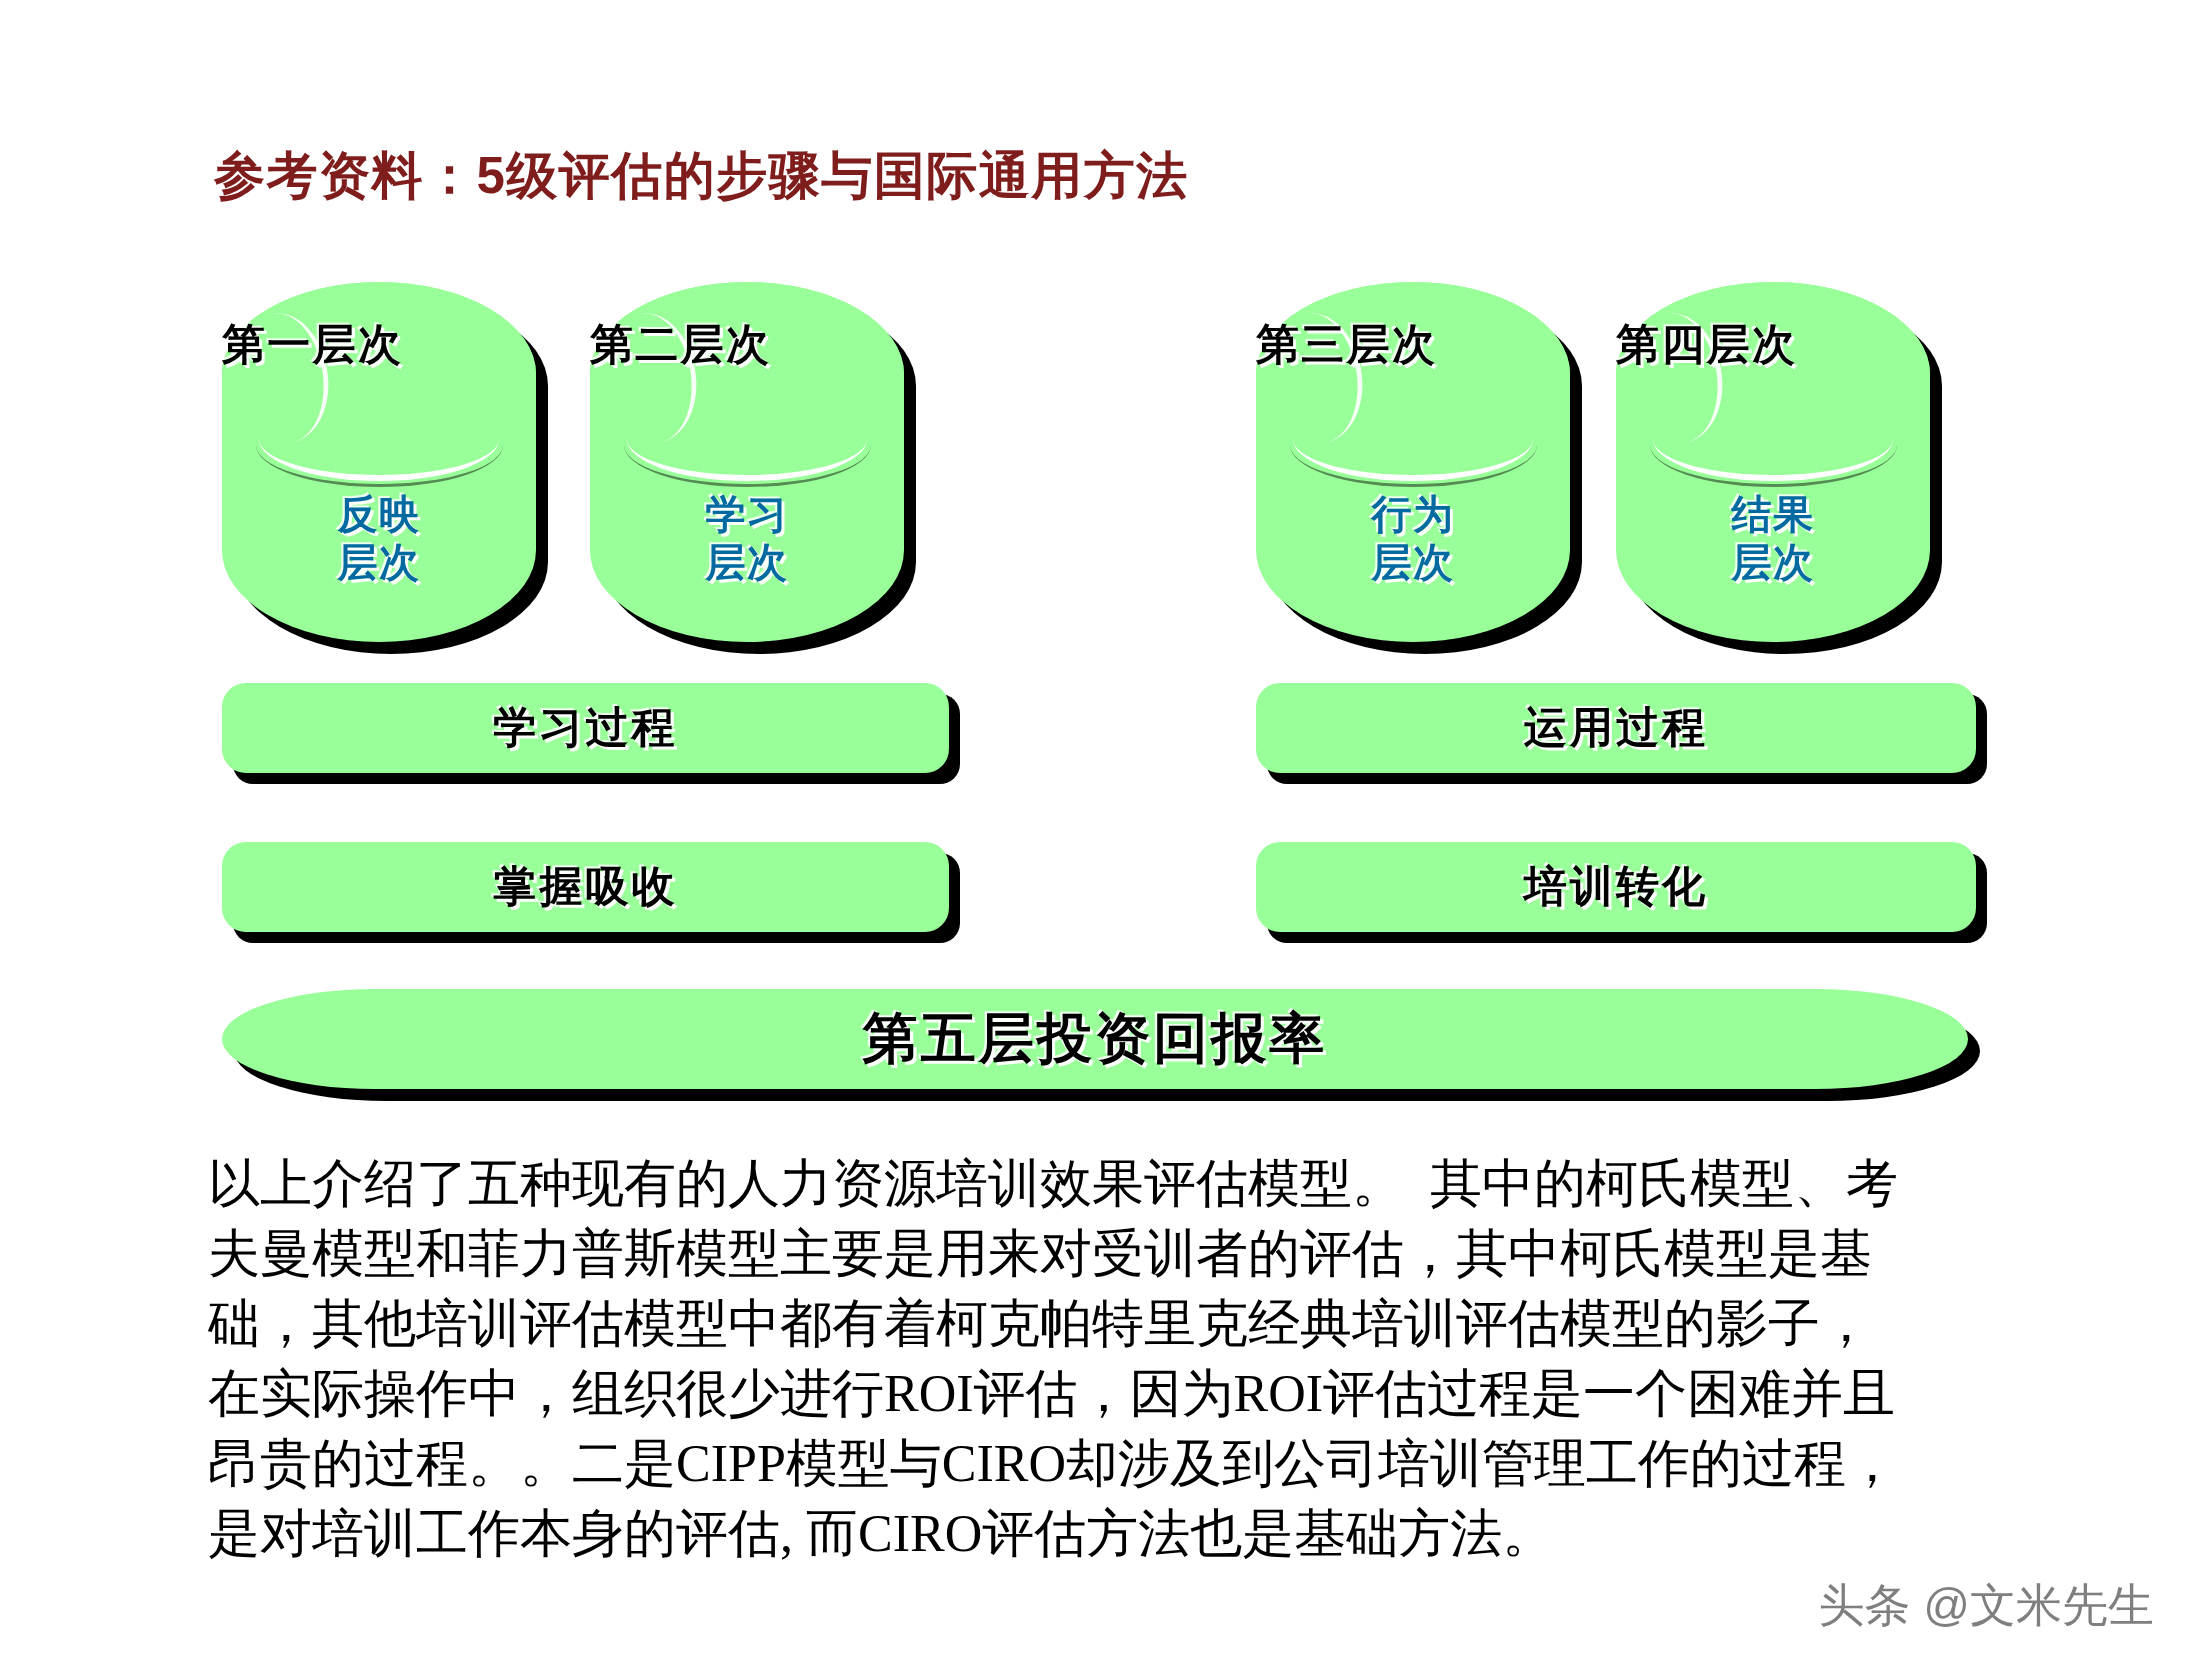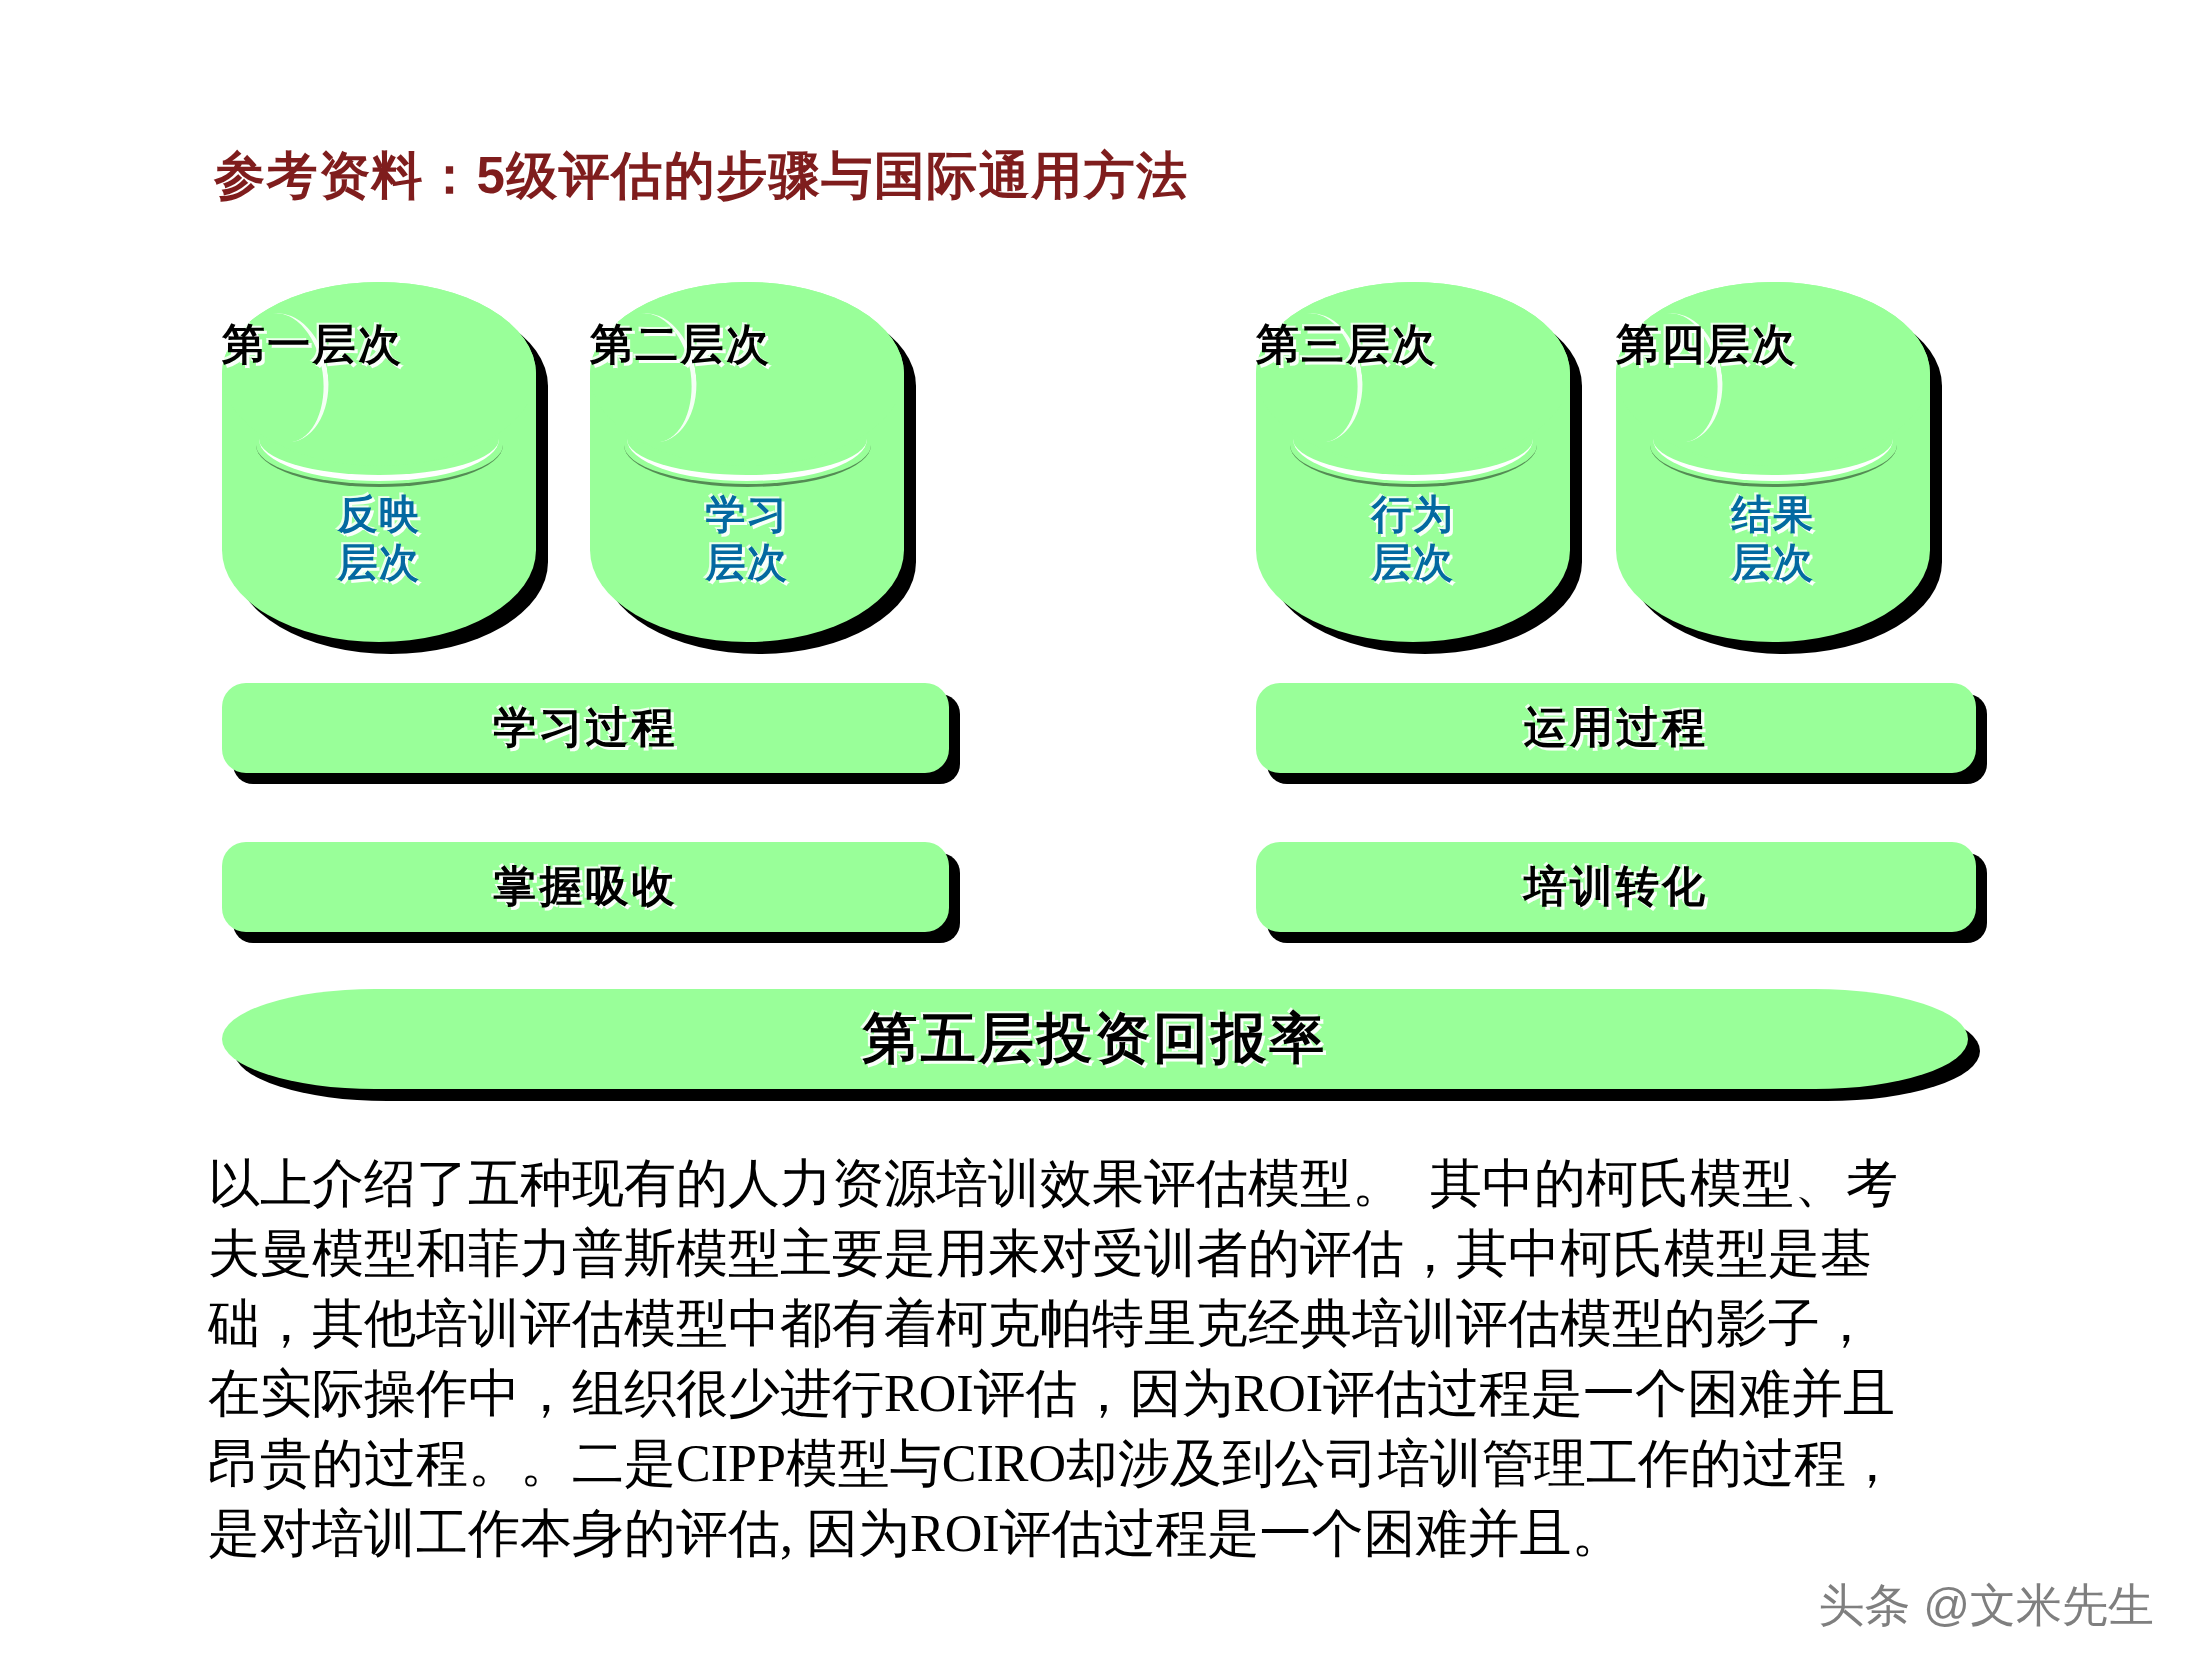--- a/index.html
+++ b/index.html
@@ -338,17 +338,17 @@
   </div>
 
 </div>
 
 <div id="body-text">
   <span class="ln">以上介绍了五种现有的人力资源培训效果评估模型。  其中的柯氏模型、考</span>
   <span class="ln">夫曼模型和菲力普斯模型主要是用来对受训者的评估，其中柯氏模型是基</span>
   <span class="ln">础，其他培训评估模型中都有着柯克帕特里克经典培训评估模型的影子，</span>
   <span class="ln">在实际操作中，组织很少进行ROI评估，因为ROI评估过程是一个困难并且</span>
   <span class="ln">昂贵的过程。。二是CIPP模型与CIRO却涉及到公司培训管理工作的过程，</span>
-  <span class="ln">是对培训工作本身的评估, 因为ROI评估过程是一个困难并且。</span>
+  <span class="ln">是对培训工作本身的评估, 而CIRO评估方法也是基础方法。</span>
 </div>
 
 <div id="watermark">头条 @文米先生</div>
 
 
 </body></html>

